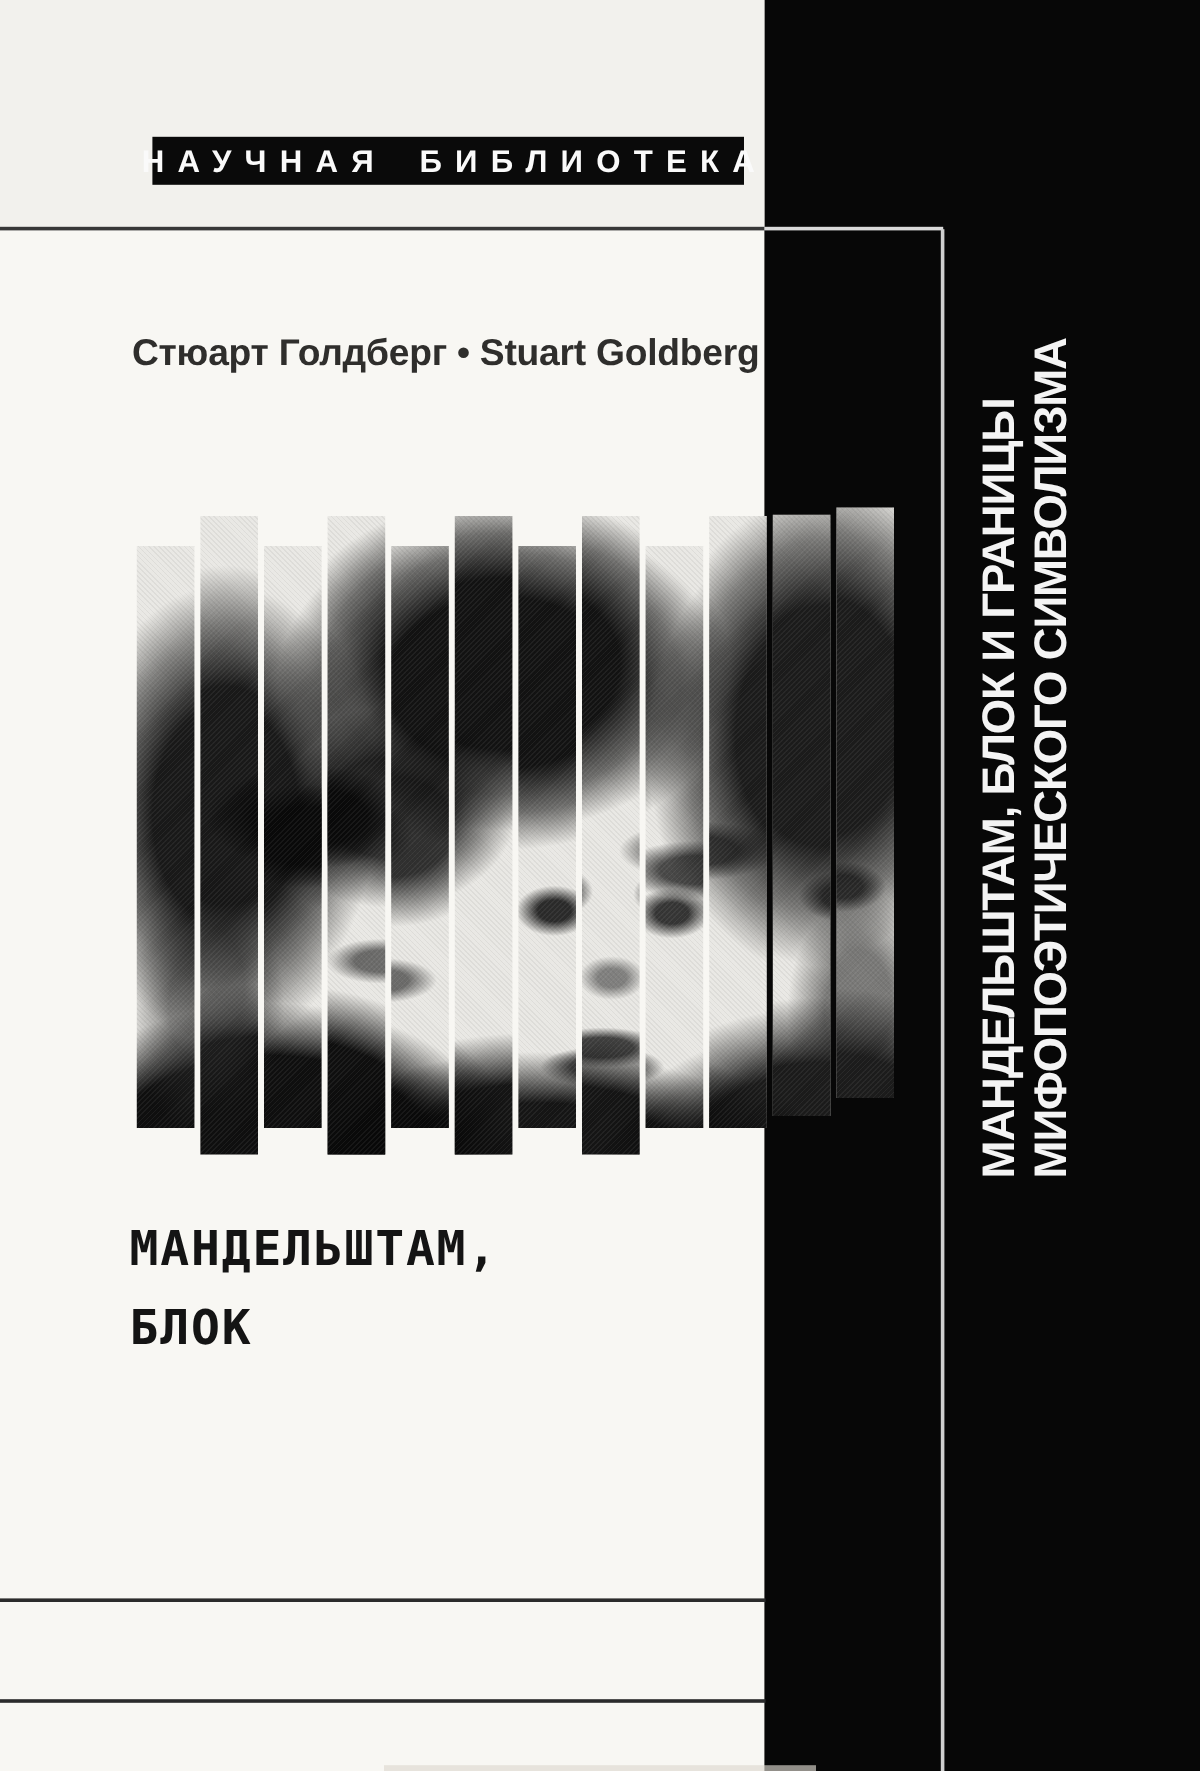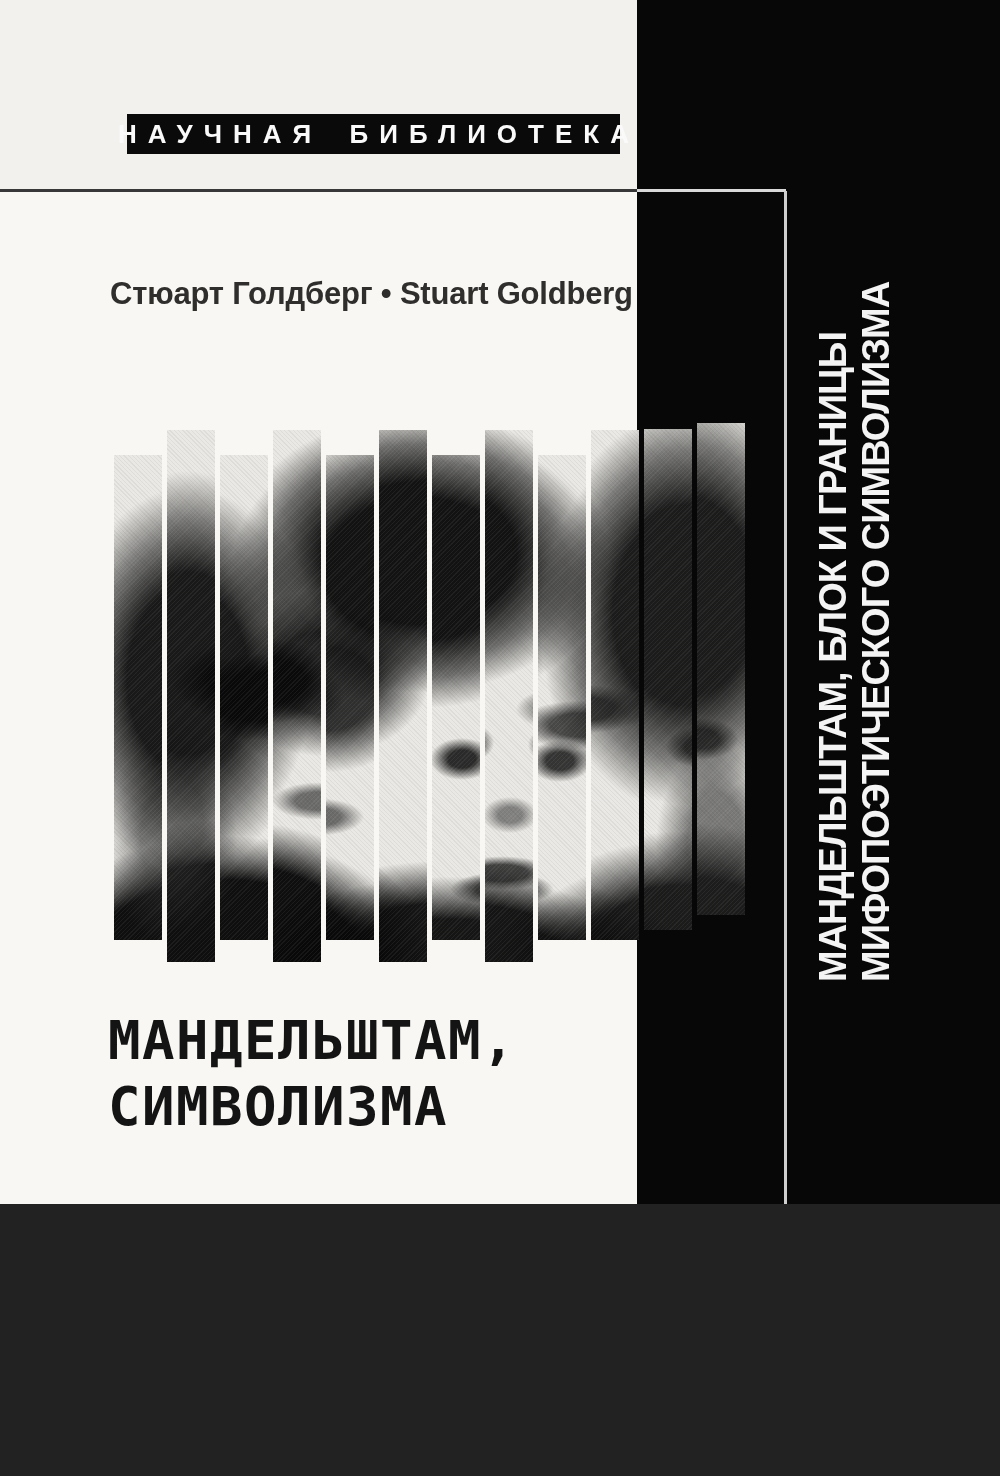--- a/index.html
+++ b/index.html
@@ -1,17 +1,17 @@
 <!DOCTYPE html>
 <html><head>
 <meta charset="utf-8">
 <style>
   html,body{margin:0;padding:0;background:#222;}
   #cover{
-    position:relative;width:1000px;height:1204px;overflow:hidden;
+    position:relative;width:1000px;height:1476px;overflow:hidden;
     background:var(--backdrop,#070707);
     font-family:"Liberation Sans", sans-serif;
   }
   
   .page{position:absolute;left:0;top:0;width:637px;height:1476px;background:var(--page,#f8f7f3);}
   .page-top{position:absolute;left:0;top:0;width:637px;height:189px;background:#f2f1ed;}
   
   .series-bar{
     position:absolute;left:127px;top:114px;width:493px;height:40px;
     background:var(--bar,#0a0a0a);display:flex;align-items:center;justify-content:center;
@@ -54,21 +54,21 @@
       radial-gradient(90px 150px at 62px 400px, rgba(45,45,45,.5) 35%, rgba(45,45,45,0) 72%),
       radial-gradient(80px 130px at 605px 430px, rgba(30,30,30,.55) 35%, rgba(30,30,30,0) 74%),
       radial-gradient(270px 190px at 115px 545px, rgba(8,8,8,.97) 55%, rgba(8,8,8,0) 78%),
       radial-gradient(320px 170px at 340px 565px, rgba(10,10,10,.95) 50%, rgba(10,10,10,0) 75%),
       radial-gradient(270px 200px at 575px 560px, rgba(10,10,10,.92) 45%, rgba(10,10,10,0) 72%);
   }
   
   .title{
     position:absolute;left:108px;top:1008px;width:540px;
     font-family:"DejaVu Sans Mono", monospace;font-weight:bold;
-    font-size:54px;line-height:66px;letter-spacing:1.5px;color:#141414;
+    font-size:40px;line-height:66px;letter-spacing:1.5px;color:#141414;
   }
   .title div{white-space:pre;}
   
   .rule-1{position:absolute;left:0;top:1332px;width:638px;height:3px;background:#2b2b2b;}
   .rule-2{position:absolute;left:0;top:1416px;width:638px;height:3px;background:#2b2b2b;}
   .bottom-shadow{position:absolute;left:320px;top:1471px;width:360px;height:5px;background:#ddd8d0;opacity:.65;}
   
   .spine-title{
     position:absolute;left:812px;top:982px;width:700px;
     transform:rotate(-90deg);transform-origin:0 0;
@@ -128,21 +128,21 @@
       <div class="strip" style="left: 534px; top: 6px; width: 48px; height: 501px;">
         <div class="ph" style="left: -534px; top: -14px;"></div>
       </div>
       <div class="strip" style="left: 587px; top: 0px; width: 48px; height: 492px;">
         <div class="ph" style="left: -587px; top: -16px;"></div>
       </div>
     </div>
 
   <div class="title">
     <div>МАНДЕЛЬШТАМ,</div>
-    <div>СИМВОЛИЗМА</div>
+    <div>БЛОК</div>
   </div>
 
   <div class="rule-1"></div>
   <div class="rule-2"></div>
   <div class="bottom-shadow"></div>
 
   <div class="spine-title">
     <div>МАНДЕЛЬШТАМ, БЛОК И ГРАНИЦЫ</div>
     <div>МИФОПОЭТИЧЕСКОГО СИМВОЛИЗМА</div>
   </div>

